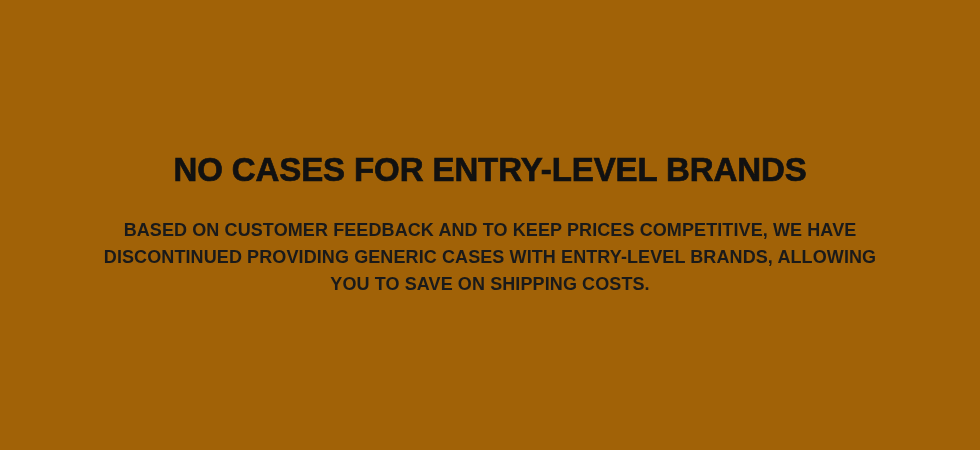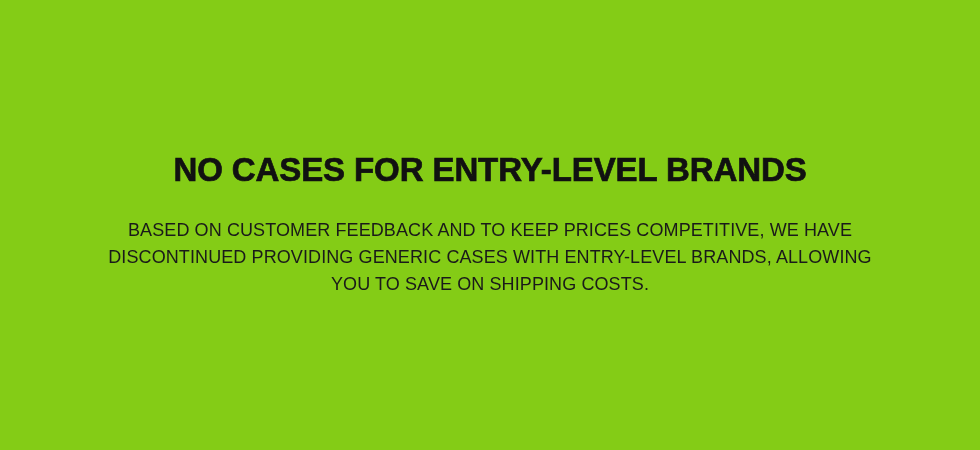--- a/index.html
+++ b/index.html
@@ -17,21 +17,21 @@
   }
 
   .notice-section {
     width: 980px;
     height: 450px;
     box-sizing: border-box;
     display: flex;
     flex-direction: column;
     align-items: center;
     justify-content: flex-start;
-    background: #84cc16;
+    background: #a16207;
   }
 
   .notice-inner {
     width: 100%;
     text-align: center;
     padding-top: 150px;
     box-sizing: border-box;
   }
 
   .notice-heading {
@@ -46,21 +46,21 @@
     -webkit-text-stroke: 0.7px #111111;
     white-space: nowrap;
   }
 
   .notice-body {
     margin: 0;
     padding-top: 27px;
     font-family: "Liberation Sans", "DejaVu Sans", sans-serif;
     font-size: 18px;
     line-height: 27px;
-    font-weight: 400;
+    font-weight: 700;
     letter-spacing: 0.1px;
     color: #1a1a1a;
     text-transform: uppercase;
     width: 800px;
     margin-left: auto;
     margin-right: auto;
     text-align: center;
   }
 </style>
 </head>

